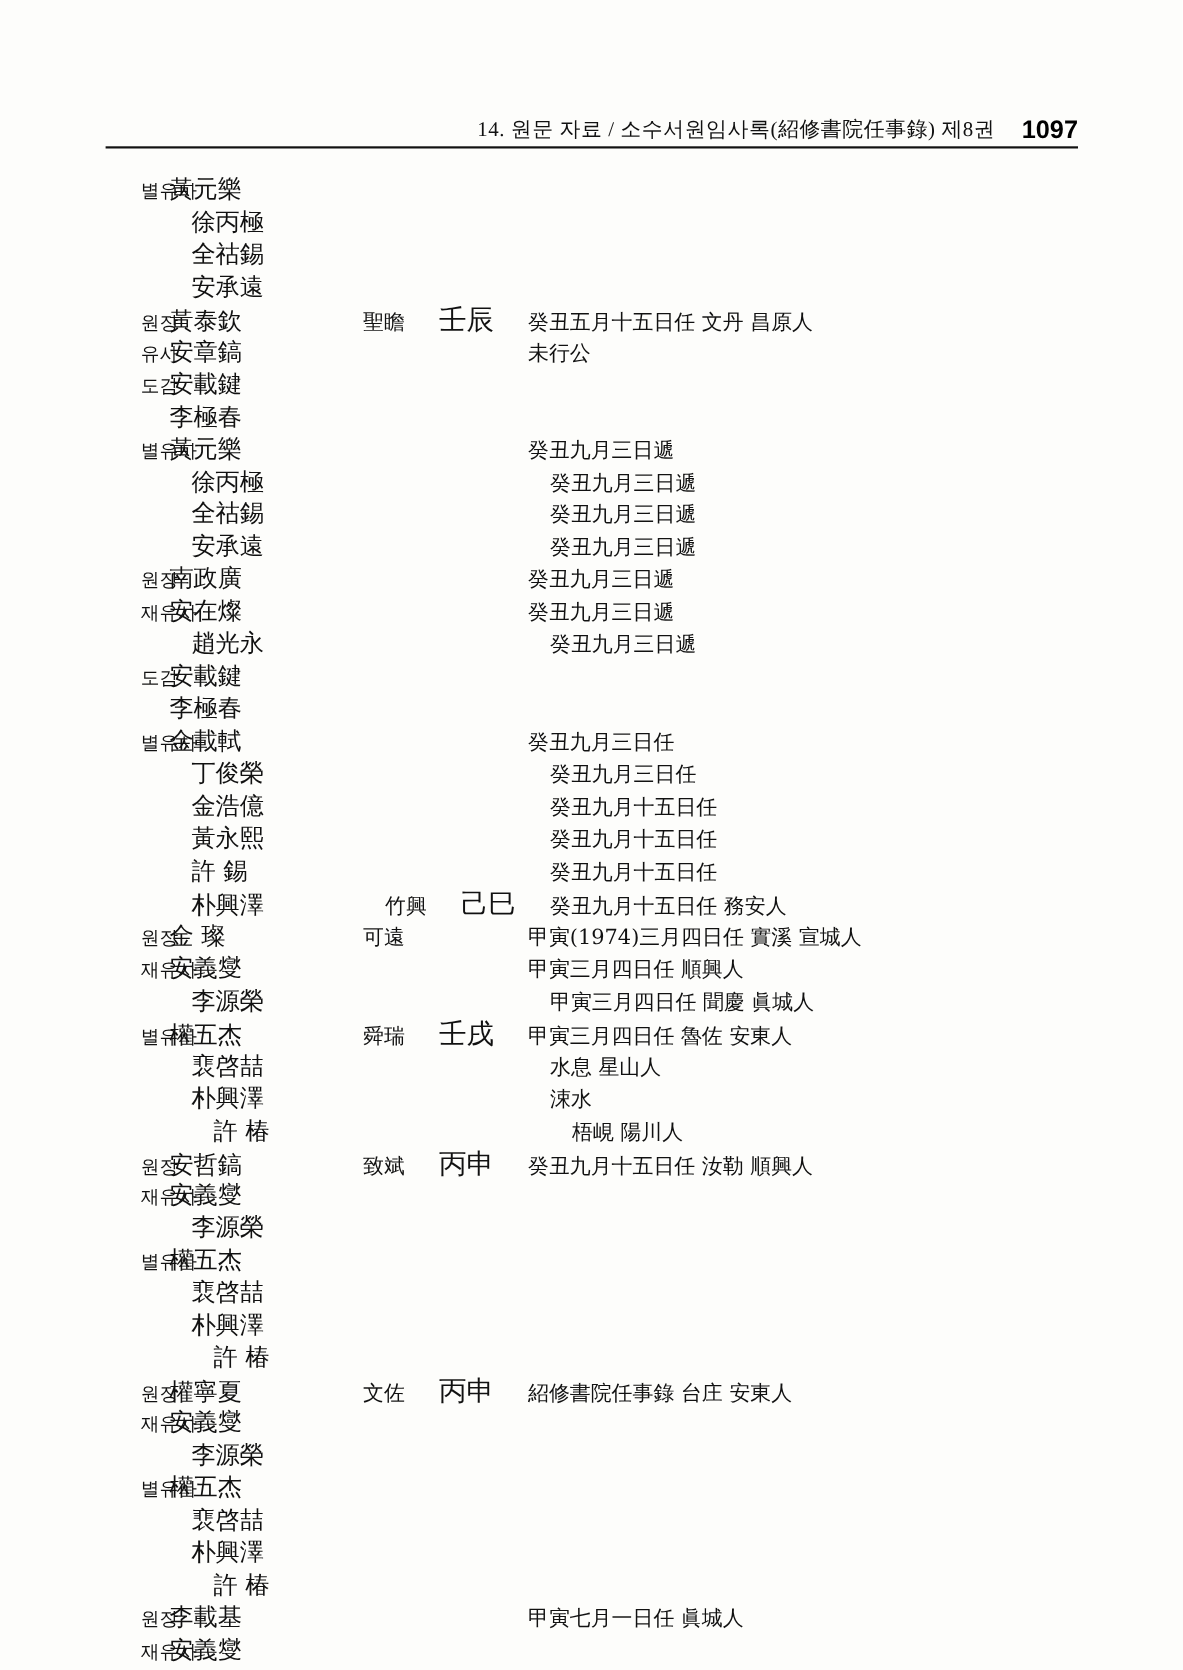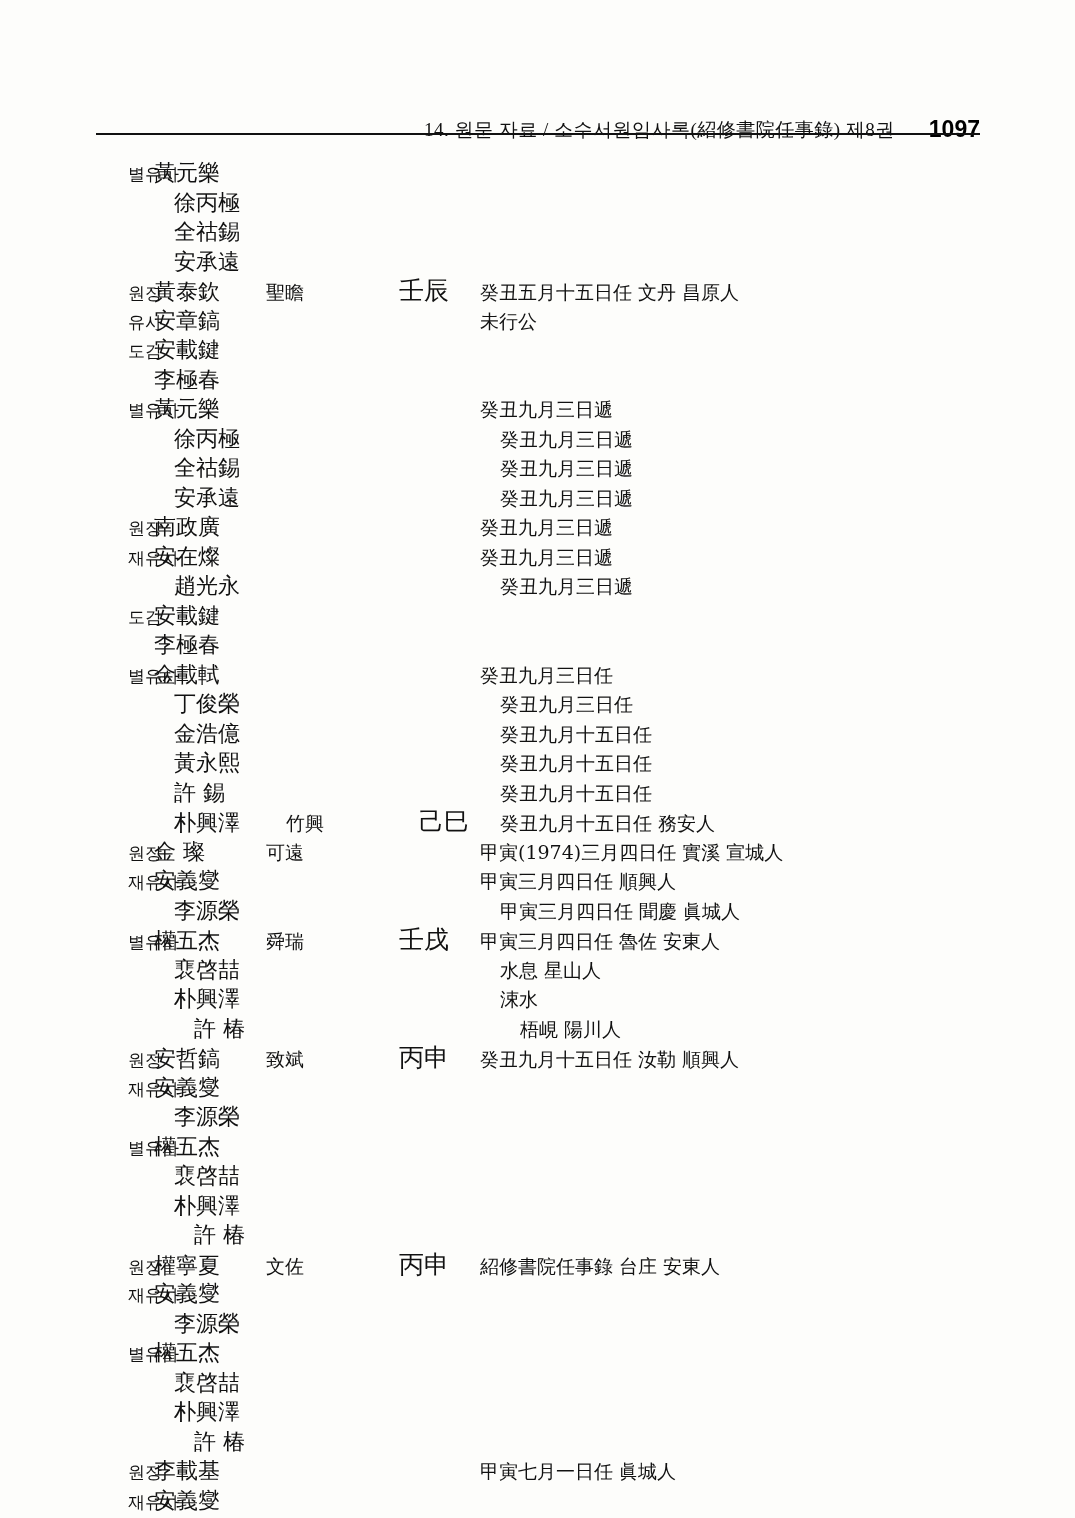--- a/index.html
+++ b/index.html
@@ -24,22 +24,21 @@
 
   
   .header {
     position: absolute;
     top: 104px;
     left: 96px;
     width: 884px;
     display: flex;
     align-items: center;
     justify-content: flex-end;
-    gap: 16px;
-    margin-top: 12px;
+    gap: 6px;
   }
   .header-title {
     font-family: "Liberation Serif", "DejaVu Serif", serif;
     font-size: 19px;
     letter-spacing: 0.5px;
     color: #111;
     white-space: nowrap;
   }
   .header-page {
     font-family: "Liberation Sans", sans-serif;
@@ -81,21 +80,21 @@
     box-sizing: border-box;
   }
   .c-name {
     width: 112px;
     text-align: left;
     white-space: nowrap;
     font-size: 22px;
   }
   .c-courtesy {
     width: 102px;
-    text-align: left;
+    text-align: right;
     white-space: nowrap;
     font-size: 19px;
   }
   .c-year {
     width: 112px;
     text-align: center;
     white-space: nowrap;
     font-size: 25px;
   }
   .c-note {

